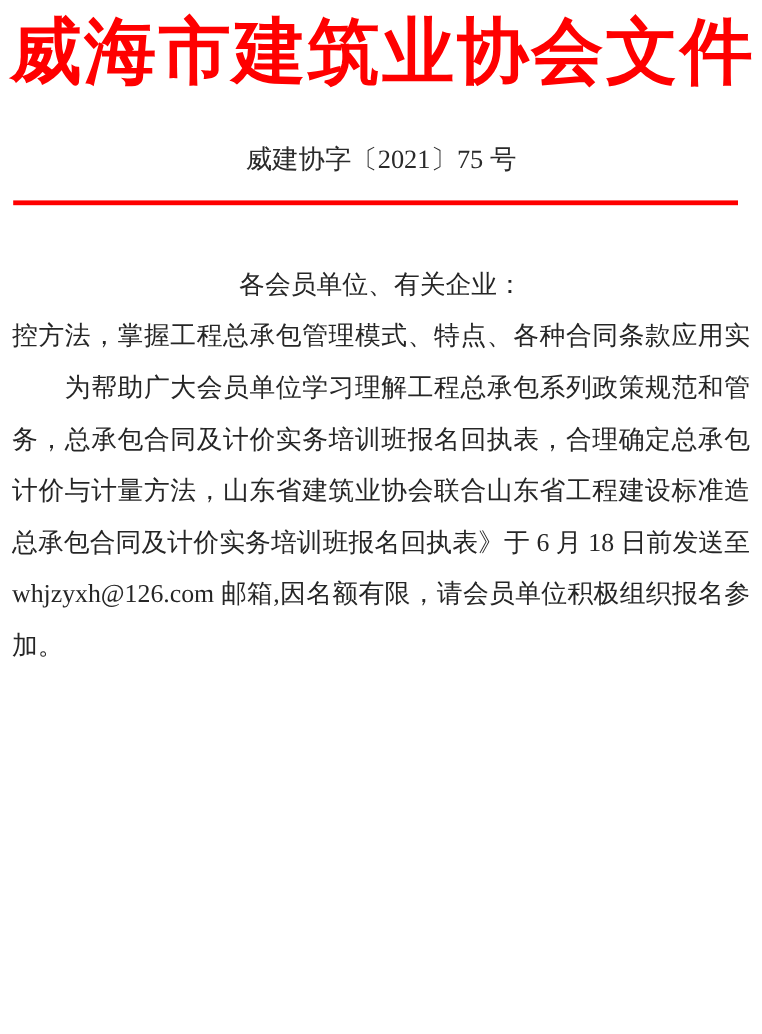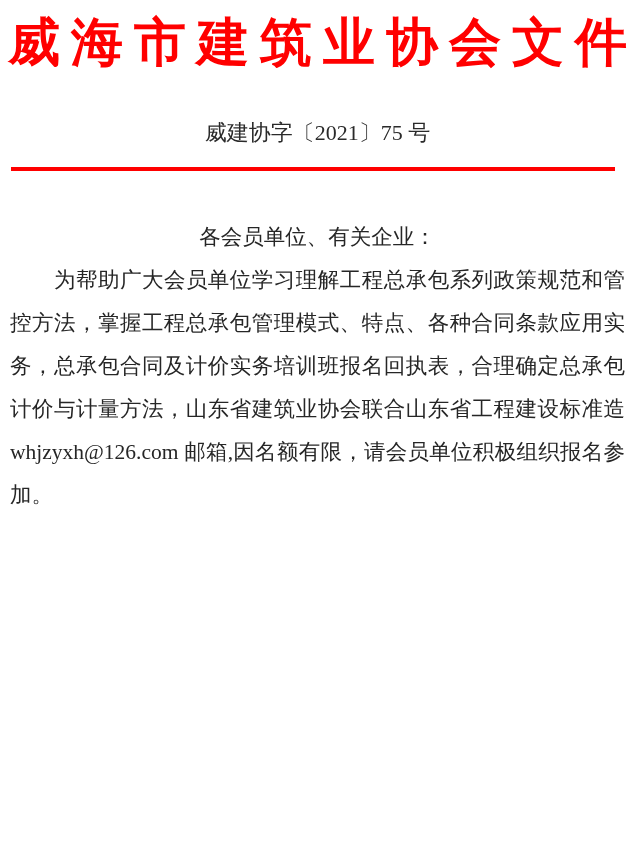--- a/index.html
+++ b/index.html
@@ -12,21 +12,21 @@
     width: 635px;
     height: 862px;
     background: #ffffff;
     overflow: hidden;
     font-family: "Liberation Serif", "DejaVu Serif", serif;
     color: #242424;
   }
   
   .header-title {
     margin: 8px 8px 17px 8px;
-    font-size: 52px;
+    font-size: 60px;
     line-height: 70px;
     font-weight: bold;
     color: #ff0000;
     text-align: justify;
     text-align-last: justify;
     white-space: nowrap;
     letter-spacing: 0;
   }
   
   .doc-number {
@@ -82,21 +82,22 @@
 
   <div class="header-title">威海市建筑业协会文件</div>
 
   <div class="doc-number">威建协字〔2021〕75 号</div>
 
   <div class="red-line"></div>
 
 
   <div class="body-block">
     <div class="salutation">各会员单位、有关企业：</div>
+    <div class="para-line">控方法，掌握工程总承包管理模式、特点、各种合同条款应用实</div>
     <div class="para-line indent">为帮助广大会员单位学习理解工程总承包系列政策规范和管</div>
-    <div class="para-line">控方法，掌握工程总承包管理模式、特点、各种合同条款应用实</div>
     <div class="para-line">务，总承包合同及计价实务培训班报名回执表，合理确定总承包</div>
     <div class="para-line">计价与计量方法，山东省建筑业协会联合山东省工程建设标准造</div>
+    <div class="para-line">总承包合同及计价实务培训班报名回执表》于 6 月 18 日前发送至</div>
     <div class="para-line">whjzyxh@126.com 邮箱,因名额有限，请会员单位积极组织报名参</div>
     <div class="para-line last">加。</div>
   </div>
 
 </div>
 
 </body></html>

